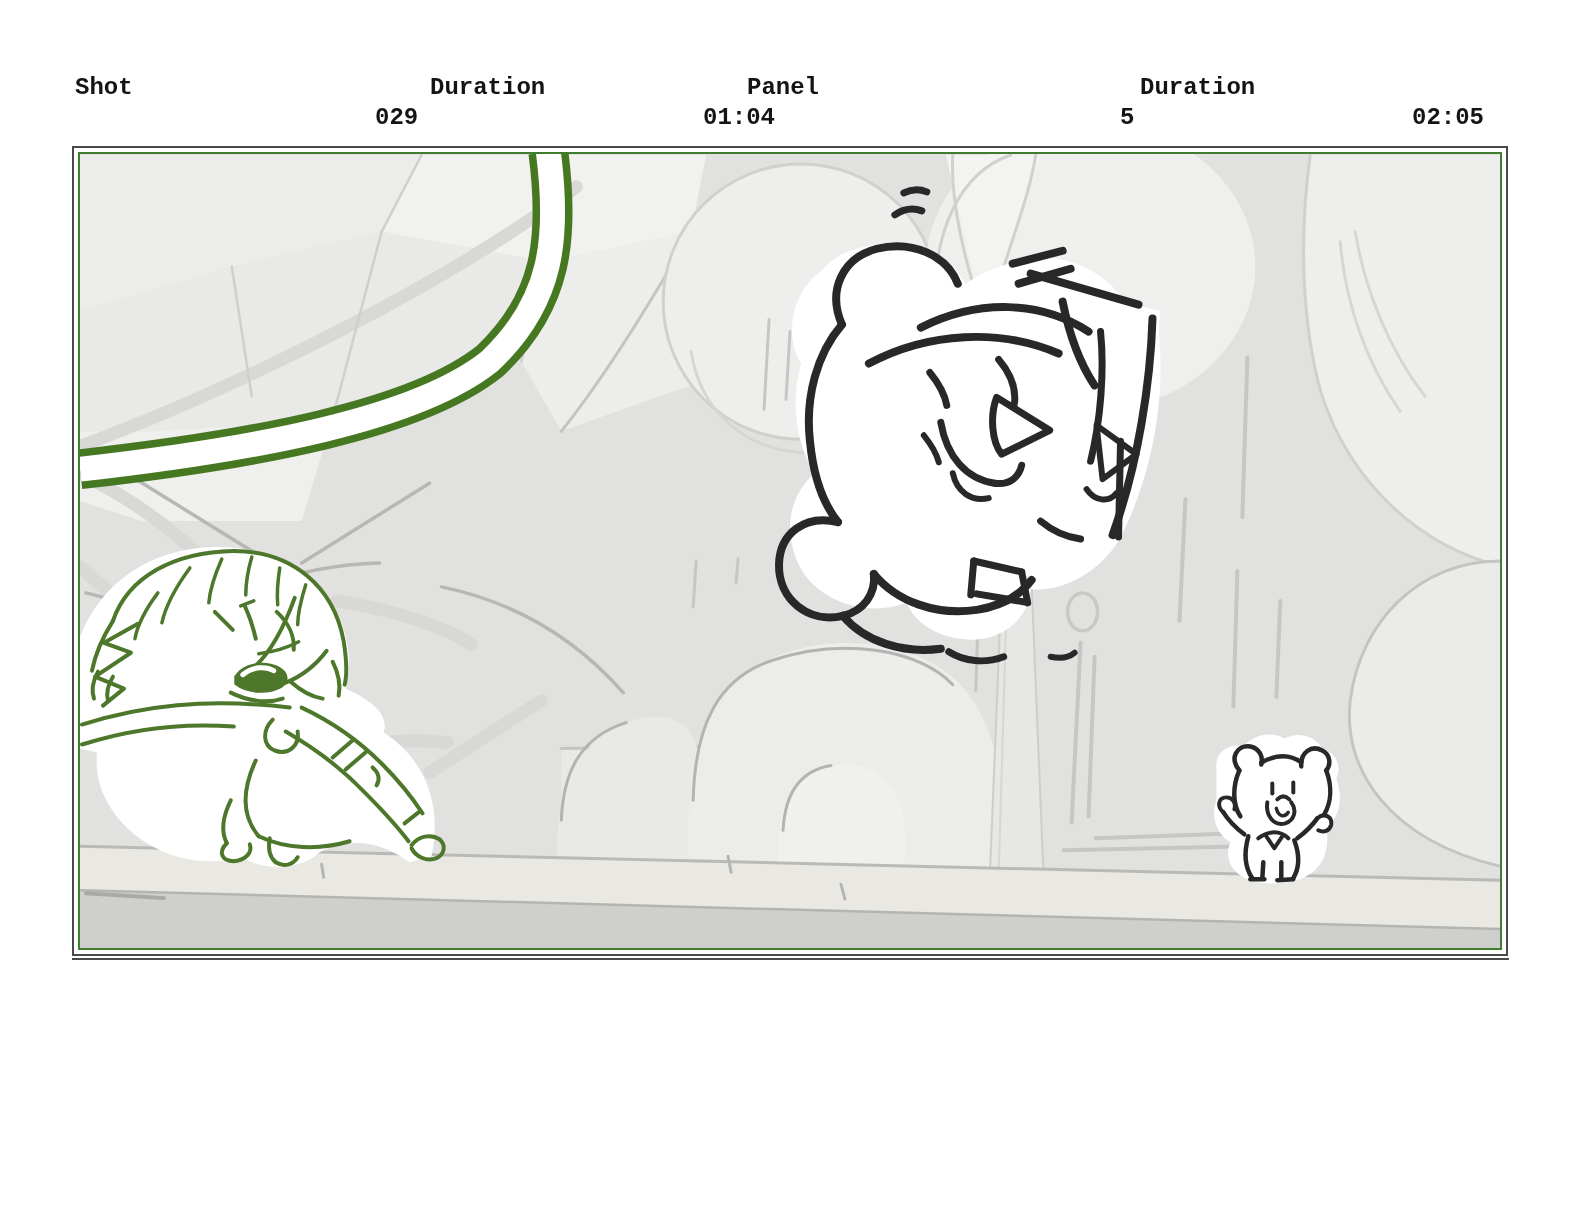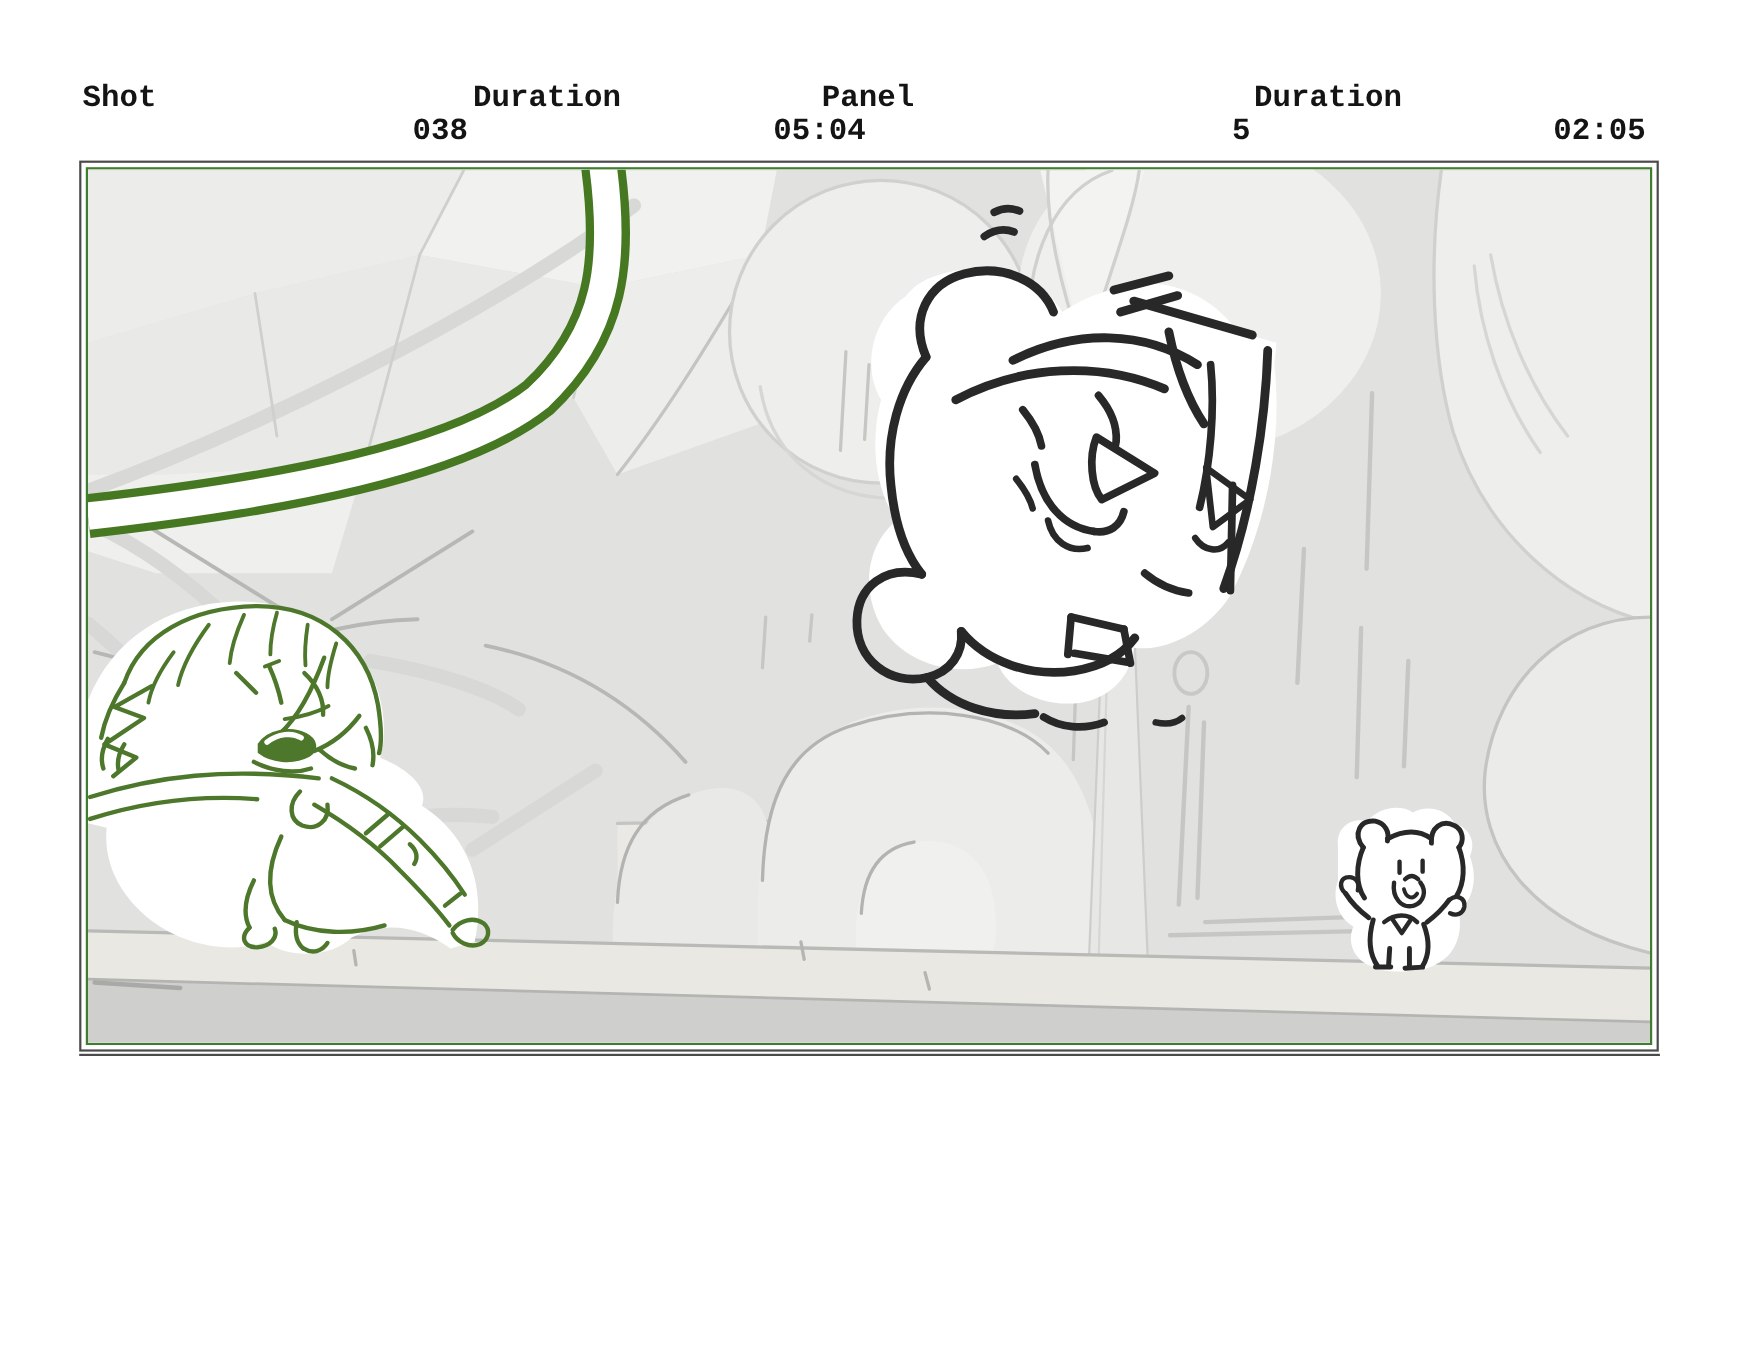--- a/index.html
+++ b/index.html
@@ -7,21 +7,21 @@
     --vine-green:#467721; --ink:#282828; --canvas-bg:#e1e1df;
     --ground-light:#eae8e2; --ground-dark:#cfcfcd; --text-color:#141414;
     --page-bg:#ffffff;
   }
   html,body{margin:0;padding:0;}
   body{
     width:1584px;height:1224px;position:relative;background:var(--page-bg);
     font-family:"Liberation Mono","DejaVu Sans Mono",monospace;
     overflow:hidden;
   }
-  .hdr{position:absolute;font-weight:bold;font-size:28px;line-height:1;color:var(--text-color);white-space:pre;}
+  .hdr{position:absolute;font-weight:bold;font-size:24px;line-height:1;color:var(--text-color);white-space:pre;}
   #frame{
     position:absolute;left:72px;top:146px;width:1436px;height:810px;
     border:2px solid var(--outer-border);background:#fff;box-sizing:border-box;
   }
   #frame-inner{
     position:absolute;left:4px;top:4px;right:4px;bottom:4px;
     border:2px solid var(--frame-green);box-sizing:border-box;overflow:hidden;
   }
   #frame-inner svg{display:block;width:100%;height:100%;}
   #divider{position:absolute;left:72px;top:958px;width:1437px;height:2px;background:var(--outer-border);}
@@ -42,23 +42,23 @@
   .ink6{stroke:var(--ink);stroke-width:6;fill:none;stroke-linecap:round;stroke-linejoin:round;}
   .ink-s{stroke:var(--ink);stroke-width:4.5;fill:none;stroke-linecap:round;stroke-linejoin:round;}
   .ink-s4{stroke:var(--ink);stroke-width:4;fill:none;stroke-linecap:round;stroke-linejoin:round;}
   .white-fill{fill:#ffffff;stroke:none;}
 </style>
 </head>
 <body>
 
 <header>
   <span class="hdr" style="left:75px;top:76px">Shot</span>
-  <span class="hdr" style="left:375px;top:106px">038</span>
+  <span class="hdr" style="left:375px;top:106px">029</span>
   <span class="hdr" style="left:430px;top:76px">Duration</span>
-  <span class="hdr" style="left:703px;top:106px">05:04</span>
+  <span class="hdr" style="left:703px;top:106px">01:04</span>
   <span class="hdr" style="left:747px;top:76px">Panel</span>
   <span class="hdr" style="left:1120px;top:106px">5</span>
   <span class="hdr" style="left:1140px;top:76px">Duration</span>
   <span class="hdr" style="left:1412px;top:106px">02:05</span>
 </header>
 
 <div id="frame">
   <div id="frame-inner">
     <svg viewBox="78 152 1422 796" preserveAspectRatio="none" xmlns="http://www.w3.org/2000/svg">
 

